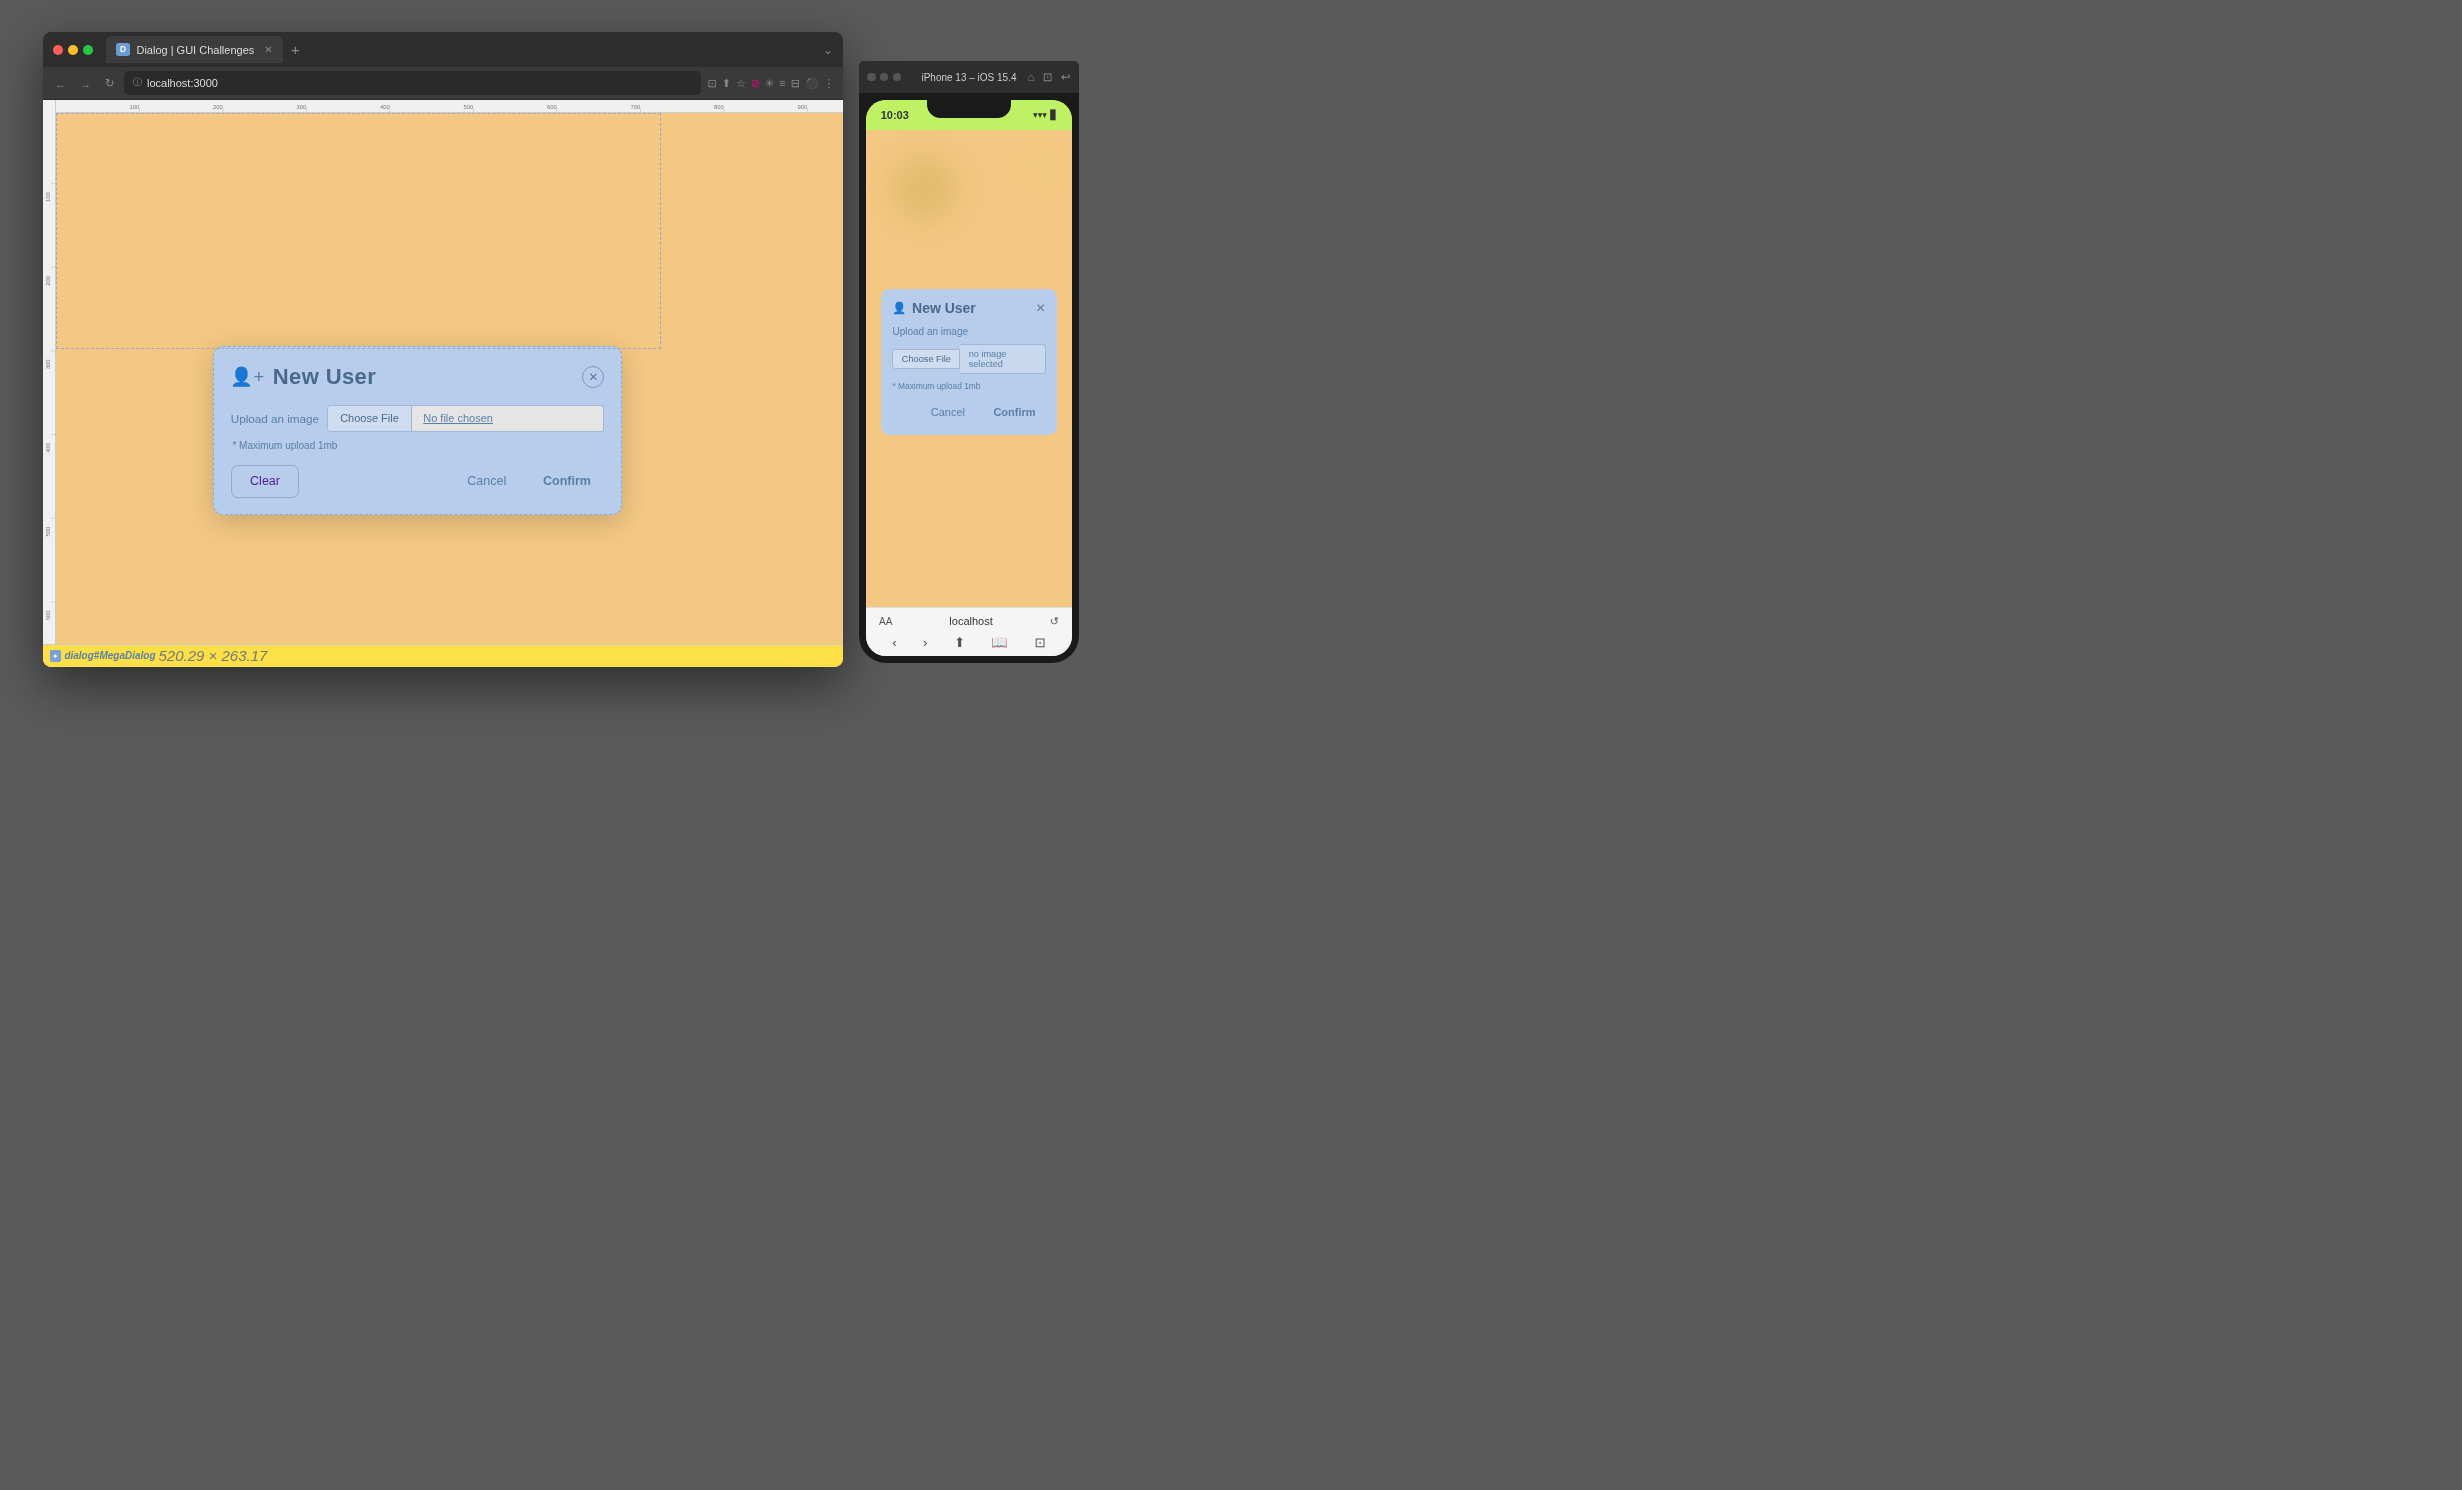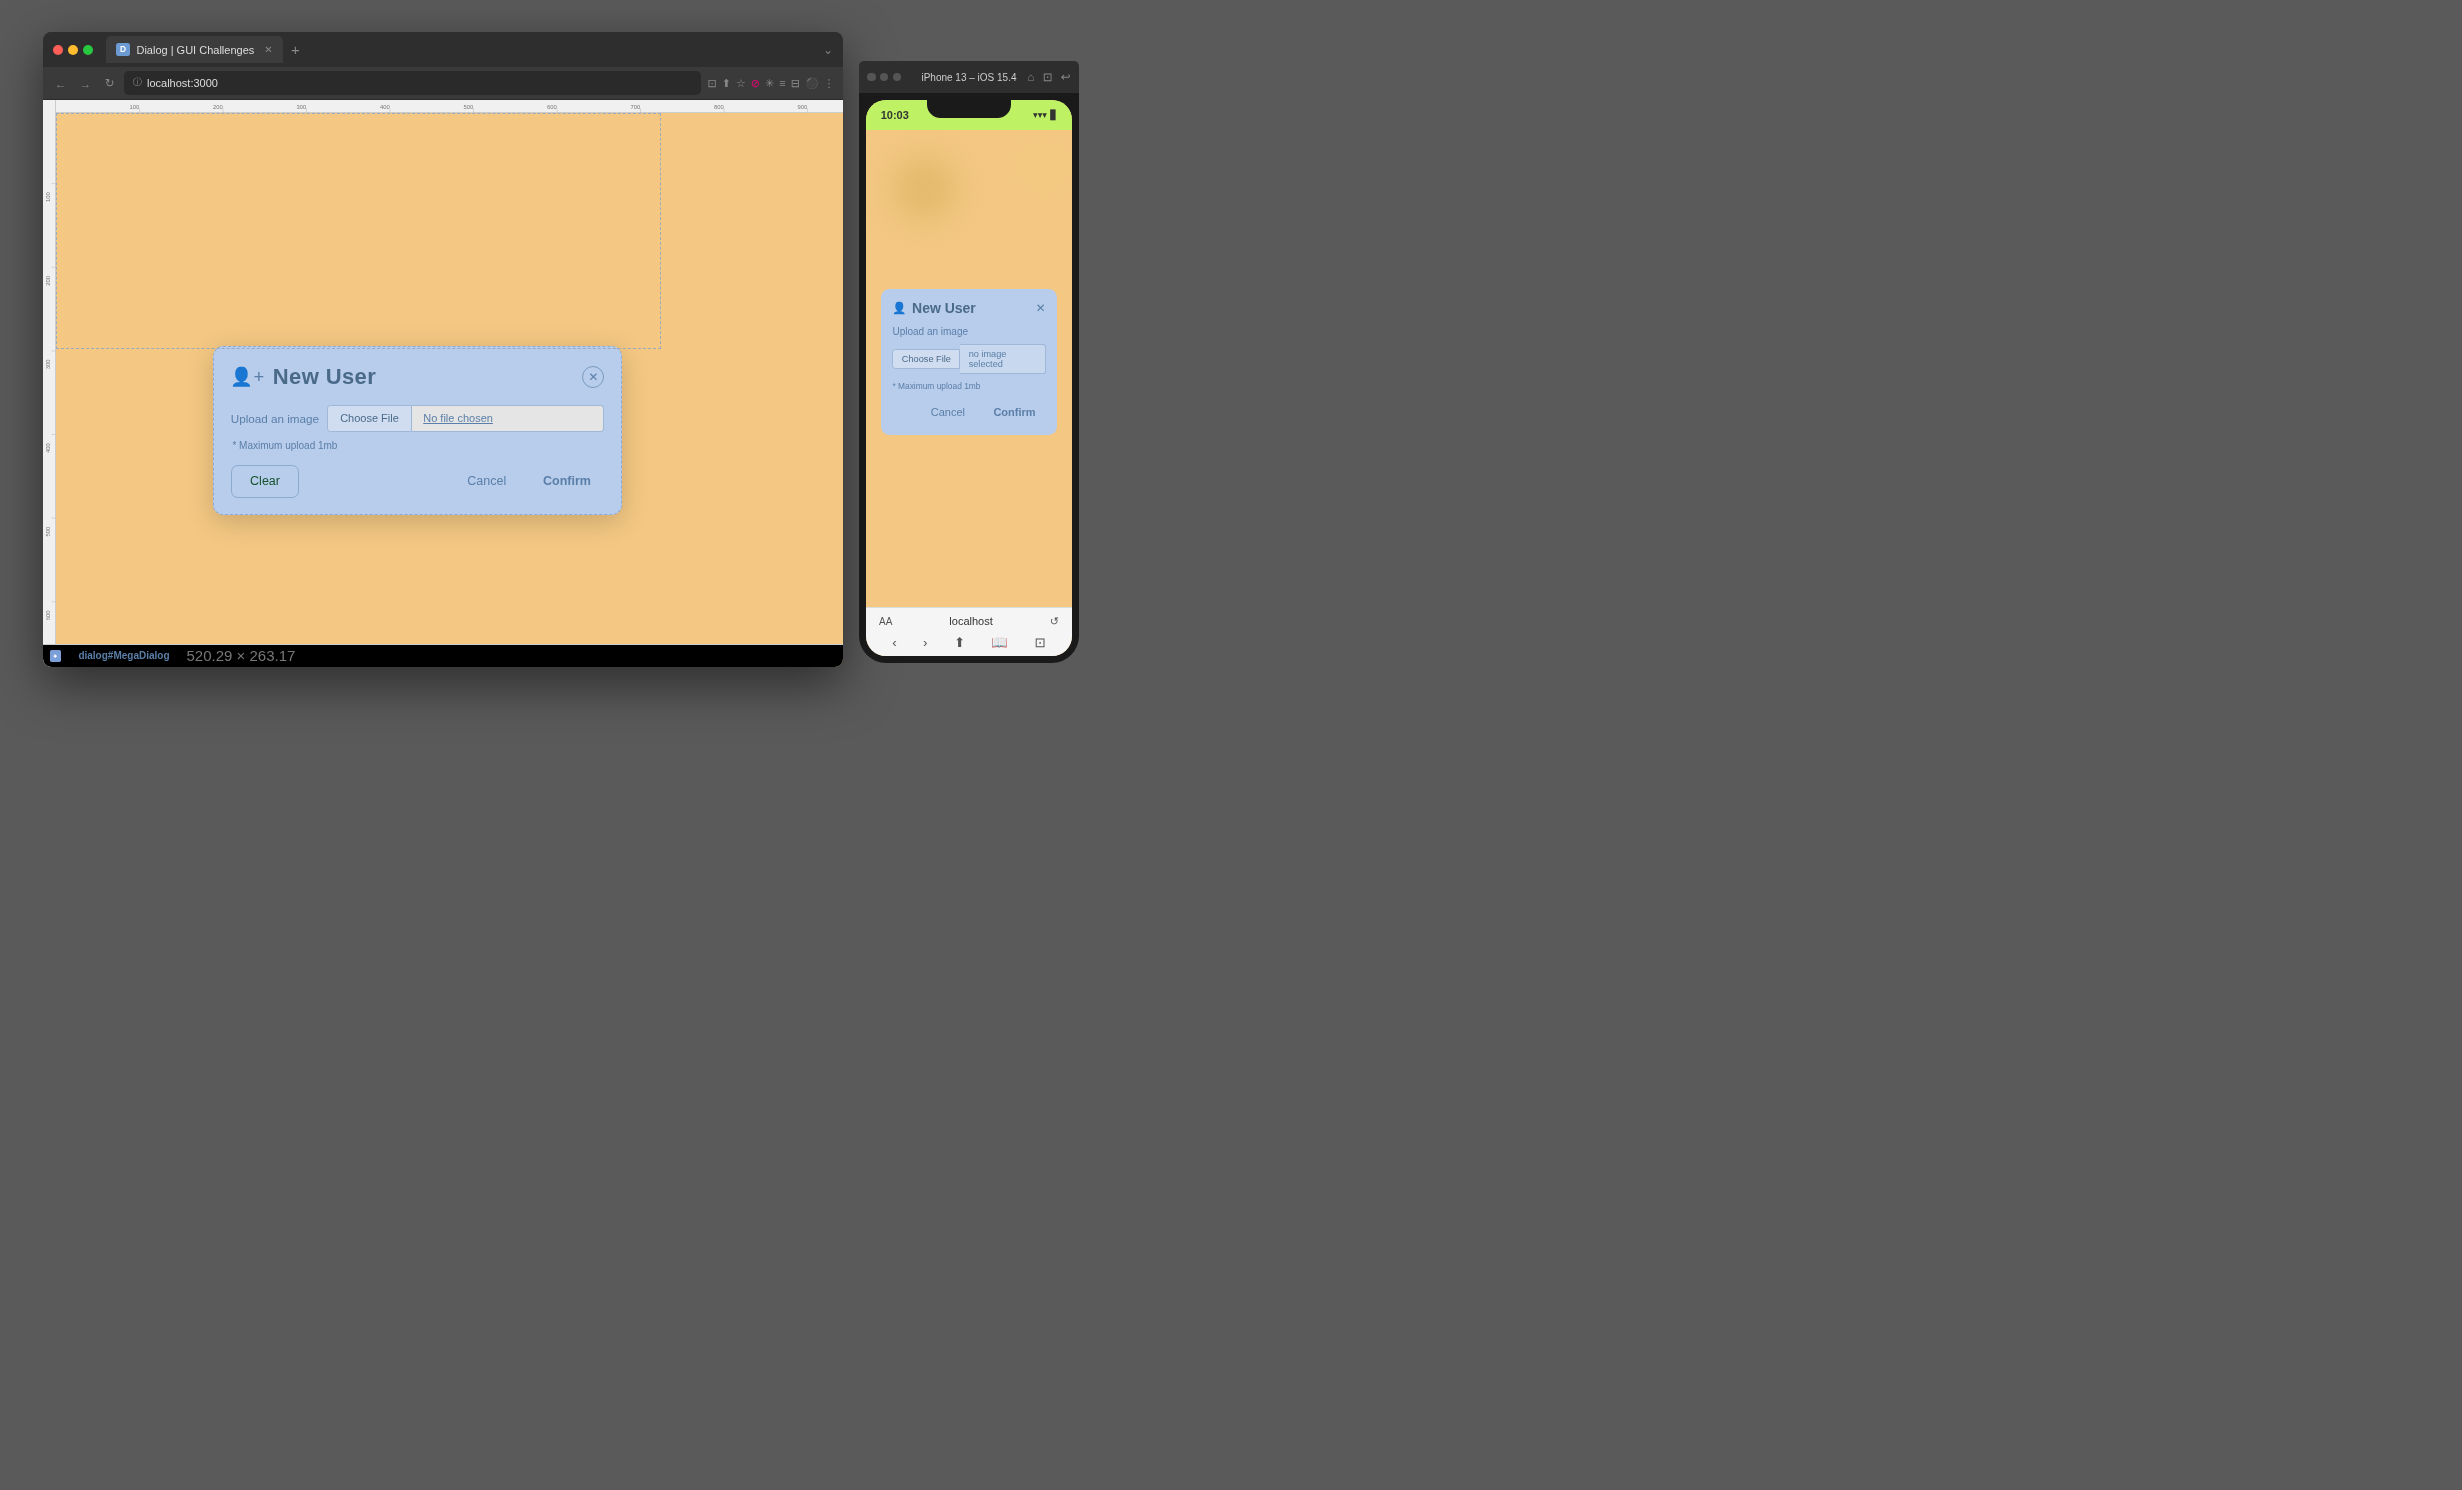--- a/index.html
+++ b/index.html
@@ -283,21 +283,21 @@
       justify-content: space-between;
       margin-top: 13.4px;
     }
 
     .btn-clear {
       background: transparent;
       border: 1.3px solid #8aaad0;
       border-radius: 6.7px;
       padding: 8.4px 18.4px;
       font-size: 12.5px;
-      color: #14532d;
+      color: #4c1d95;
       cursor: pointer;
     }
 
     .btn-group-right {
       display: flex;
       gap: 10px;
     }
 
     .btn-cancel {
       background: transparent;
@@ -318,27 +318,28 @@
       padding: 8.4px 13.4px;
     }
 
     
     .browser-statusbar {
       position: absolute;
       bottom: 0;
       left: 0;
       right: 0;
       height: 23.4px;
-      background: #000000;
+      background: #fde047;
       border-top: 0.8px solid #ccc;
       display: flex;
       align-items: center;
       padding: 0 6.7px;
-      gap: 17px;
+      gap: 3px;
       z-index: 20;
+      font-style: italic;
     }
 
     .status-icon {
       width: 11.7px;
       height: 11.7px;
       background: #7b9fd8;
       border-radius: 1.7px;
       display: flex;
       align-items: center;
       justify-content: center;

